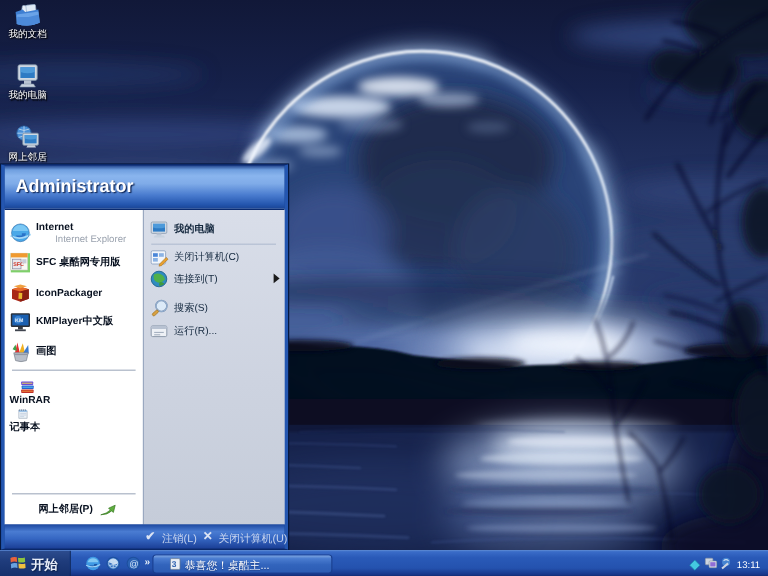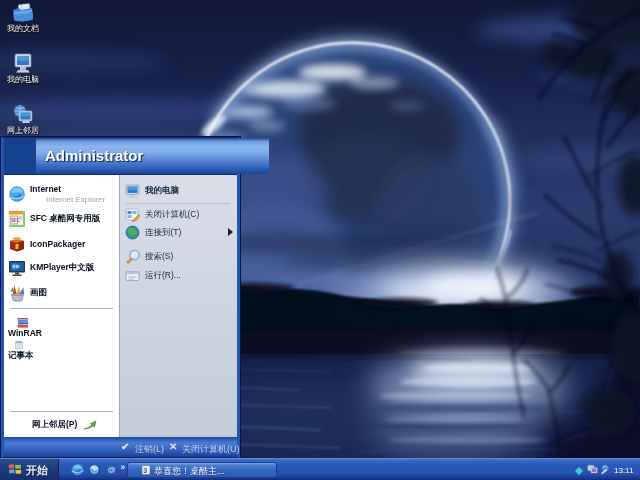--- a/index.html
+++ b/index.html
@@ -8,21 +8,21 @@
 .abs{position:absolute;}
 .dicon{position:absolute;width:60px;text-align:center;color:#fff;font-size:8px;white-space:nowrap;
 text-shadow:1px 1px 1px #000,0 0 2px #000;}
 .dicon svg{display:block;margin:0 auto;}
 
 #sm{position:absolute;left:1px;top:137px;width:233px;height:319px;
 border:1px solid #0a2468;border-left:3px solid #2456b0;border-right:3px solid #2456b0;
 background:#16418e;box-shadow:0 0 0 1px #051840;}
 #smtitle{position:absolute;left:0px;top:0px;width:233px;height:36px;
 background:linear-gradient(180deg,#24478f 0%,#6f9fdf 10%,#8ab5ee 24%,#7fabe8 42%,#4a7ccf 68%,#2456ae 90%,#1a4494 100%);
-color:#fff;font-weight:bold;font-size:15px;margin-left:32px;}
+color:#fff;font-weight:bold;font-size:15px;}
 #smcols{position:absolute;left:0px;top:36px;width:233px;height:263px;background:#fff;border-top:1px solid #0a2a6e;box-sizing:border-box;}
 #leftcol{position:absolute;left:0;top:0;width:115px;height:262px;background:#fff;}
 #rightcol{position:absolute;left:115px;top:0;width:118px;height:262px;box-sizing:border-box;
 background:linear-gradient(180deg,#d9dee9 0%,#cdd3e0 55%,#c5ccd9 100%);
 border-left:1px solid #9aa8c0;}
 .mi{position:absolute;left:4px;display:flex;align-items:center;color:#07101f;font-size:8.5px;}
 .mi svg{margin-right:4px;}
 .ri{position:absolute;left:5px;display:flex;align-items:center;color:#15293f;font-size:8.5px;}
 .ri svg{margin-right:4px;}
 .sep{position:absolute;height:1px;background:#a8b2c2;}

